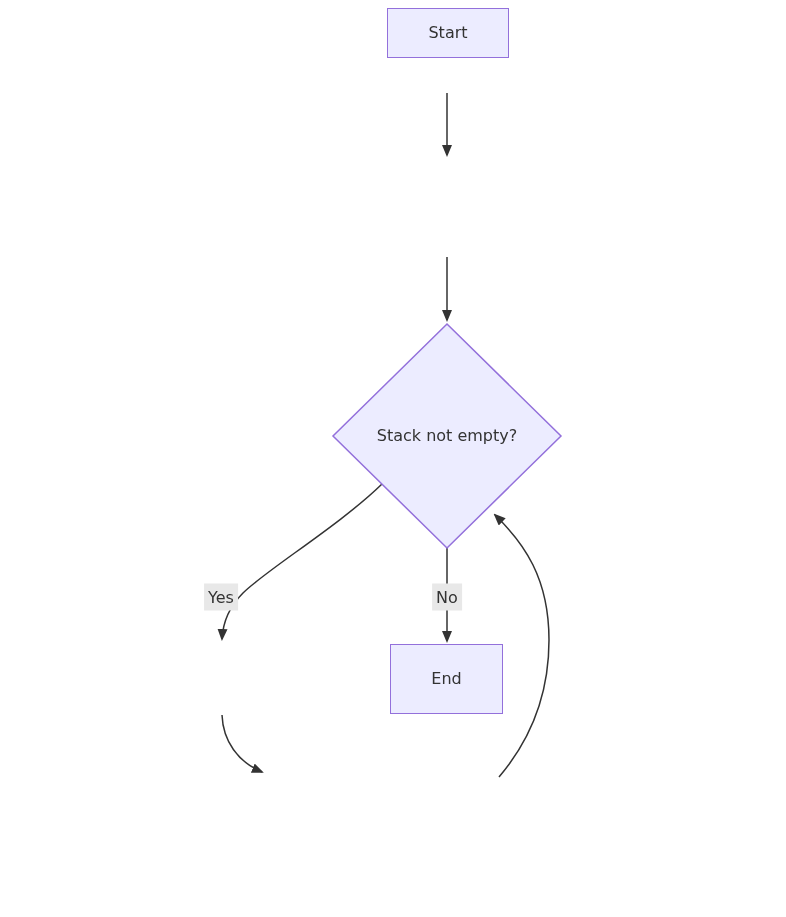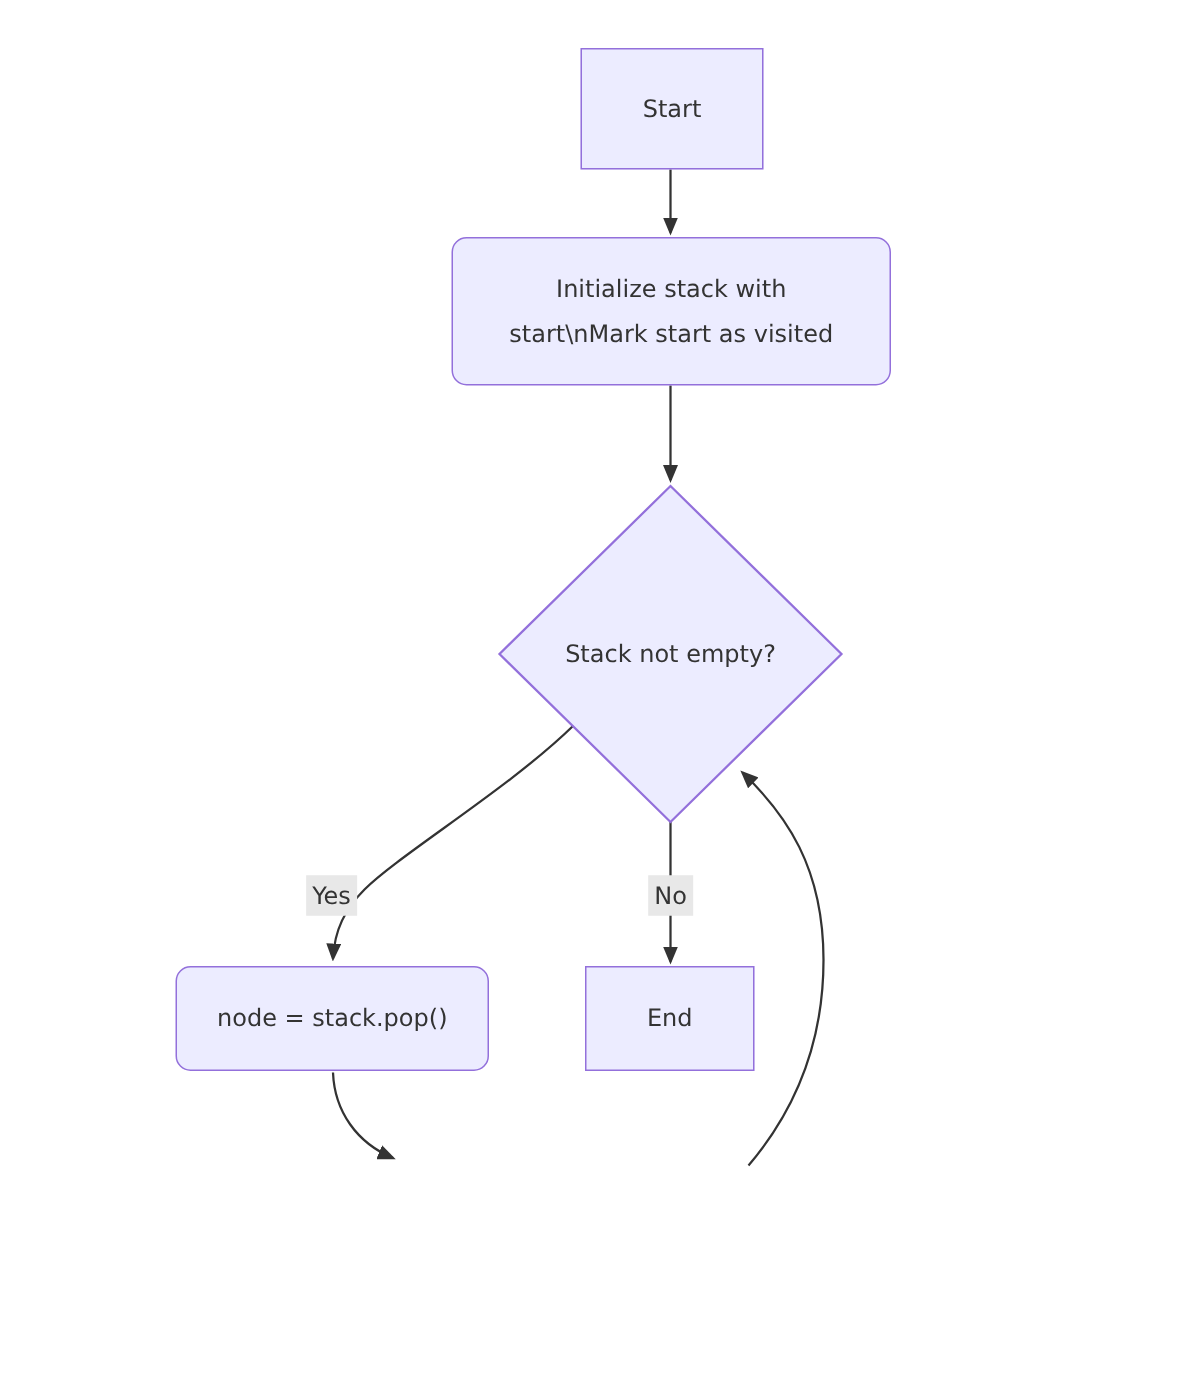--- a/index.html
+++ b/index.html
@@ -68,37 +68,30 @@
 
     <path class="edge" d="M447,548 L447,641" marker-end="url(#arrow)"></path>
 
     <path class="edge" d="M222,715 C223,741 238,762 262,772" marker-end="url(#arrow)"></path>
 
     <path class="edge" d="M499,777 C533,737 549,692 549,640 C549,578 524,543 495,515" marker-end="url(#arrow)"></path>
 
     <polygon class="diamond" points="447,324 561,436 447,548 333,436"></polygon>
   </svg>
 
-  <div class="node" style="left:387px;top:32px;width:122px;height:81px;">
+  <div class="node" style="left:387px;top:8px;width:122px;height:50px;">
     <div class="node-label">Start</div>
   </div>
 
-  <div class="node rounded" style="left:301px;top:158px;width:293px;height:99px;">
-    <div class="node-label">Initialize stack with
-start\nMark start as visited</div>
-  </div>
 
   <div class="diamond-label" style="left:447px;top:436px;">Stack not empty?</div>
 
   <div class="edge-label" style="left:221px;top:597px;text-align:center;">Yes</div>
 
   <div class="edge-label" style="left:447px;top:597px;">No</div>
 
-  <div class="node rounded" style="left:117px;top:644px;width:209px;height:70px;">
-    <div class="node-label">node = stack.pop()</div>
-  </div>
 
   <div class="node" style="left:390px;top:644px;width:113px;height:70px;">
     <div class="node-label">End</div>
   </div>
 
 
 </div>
 
 </body></html>

